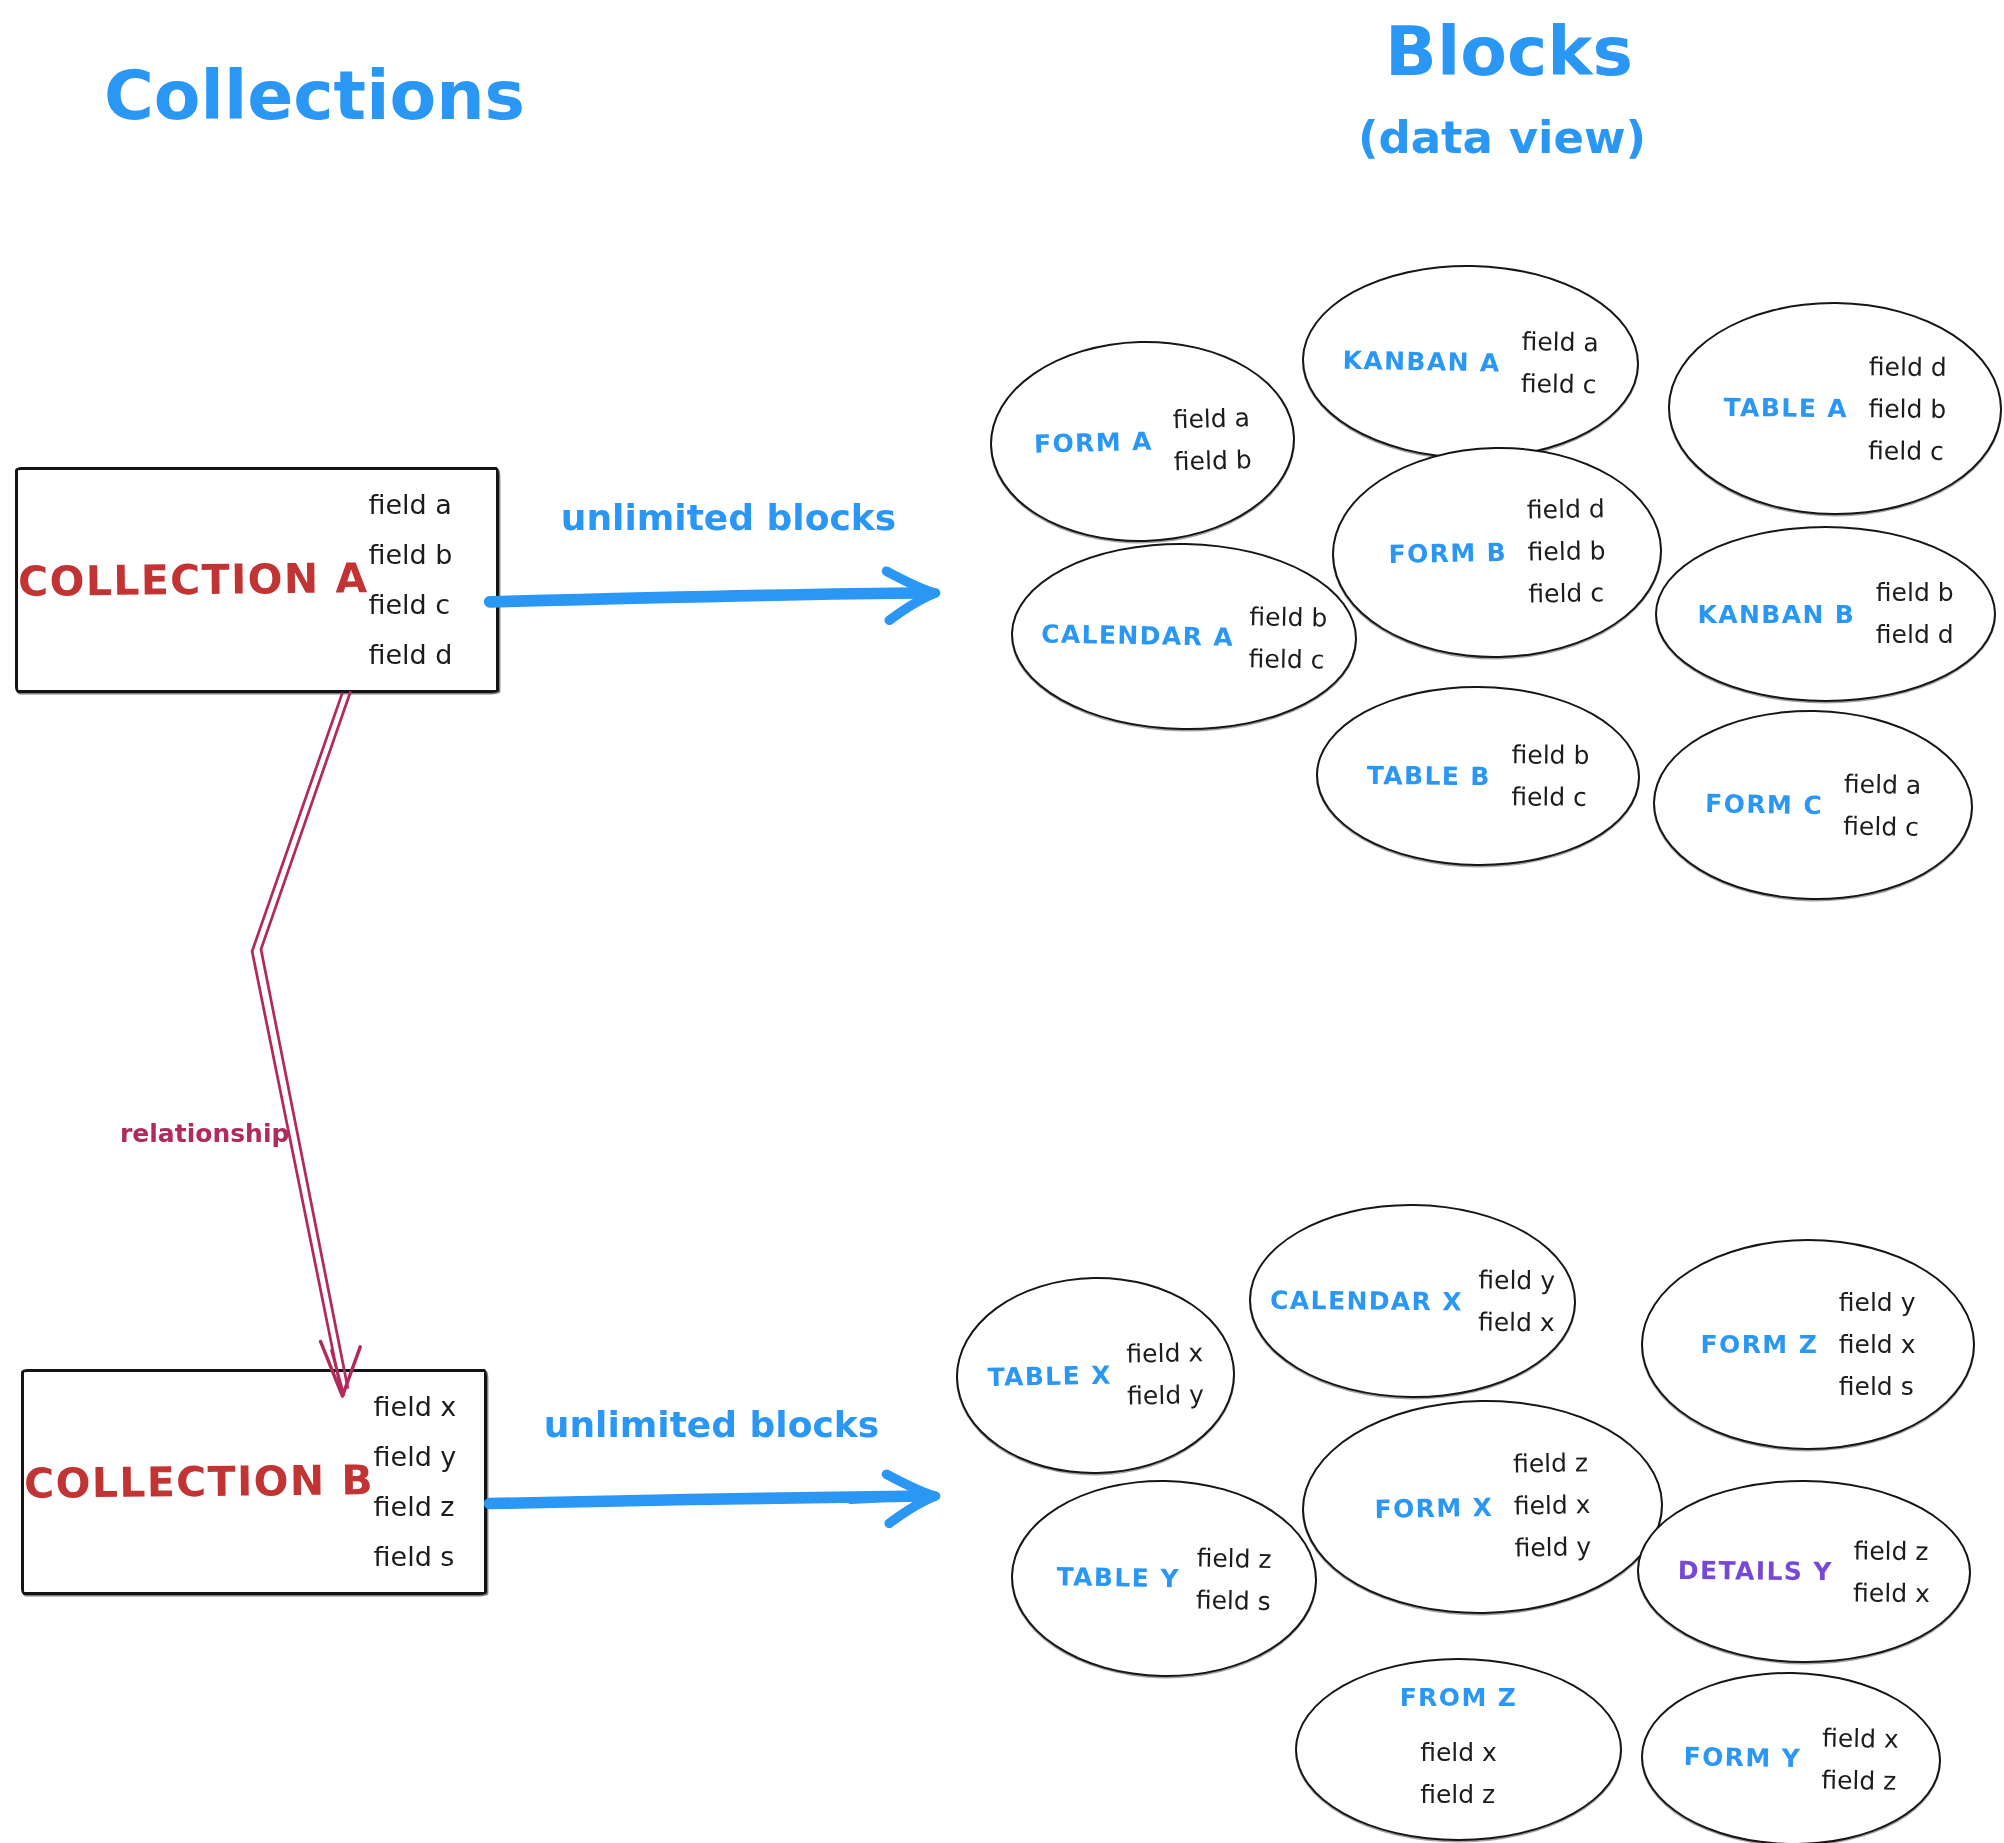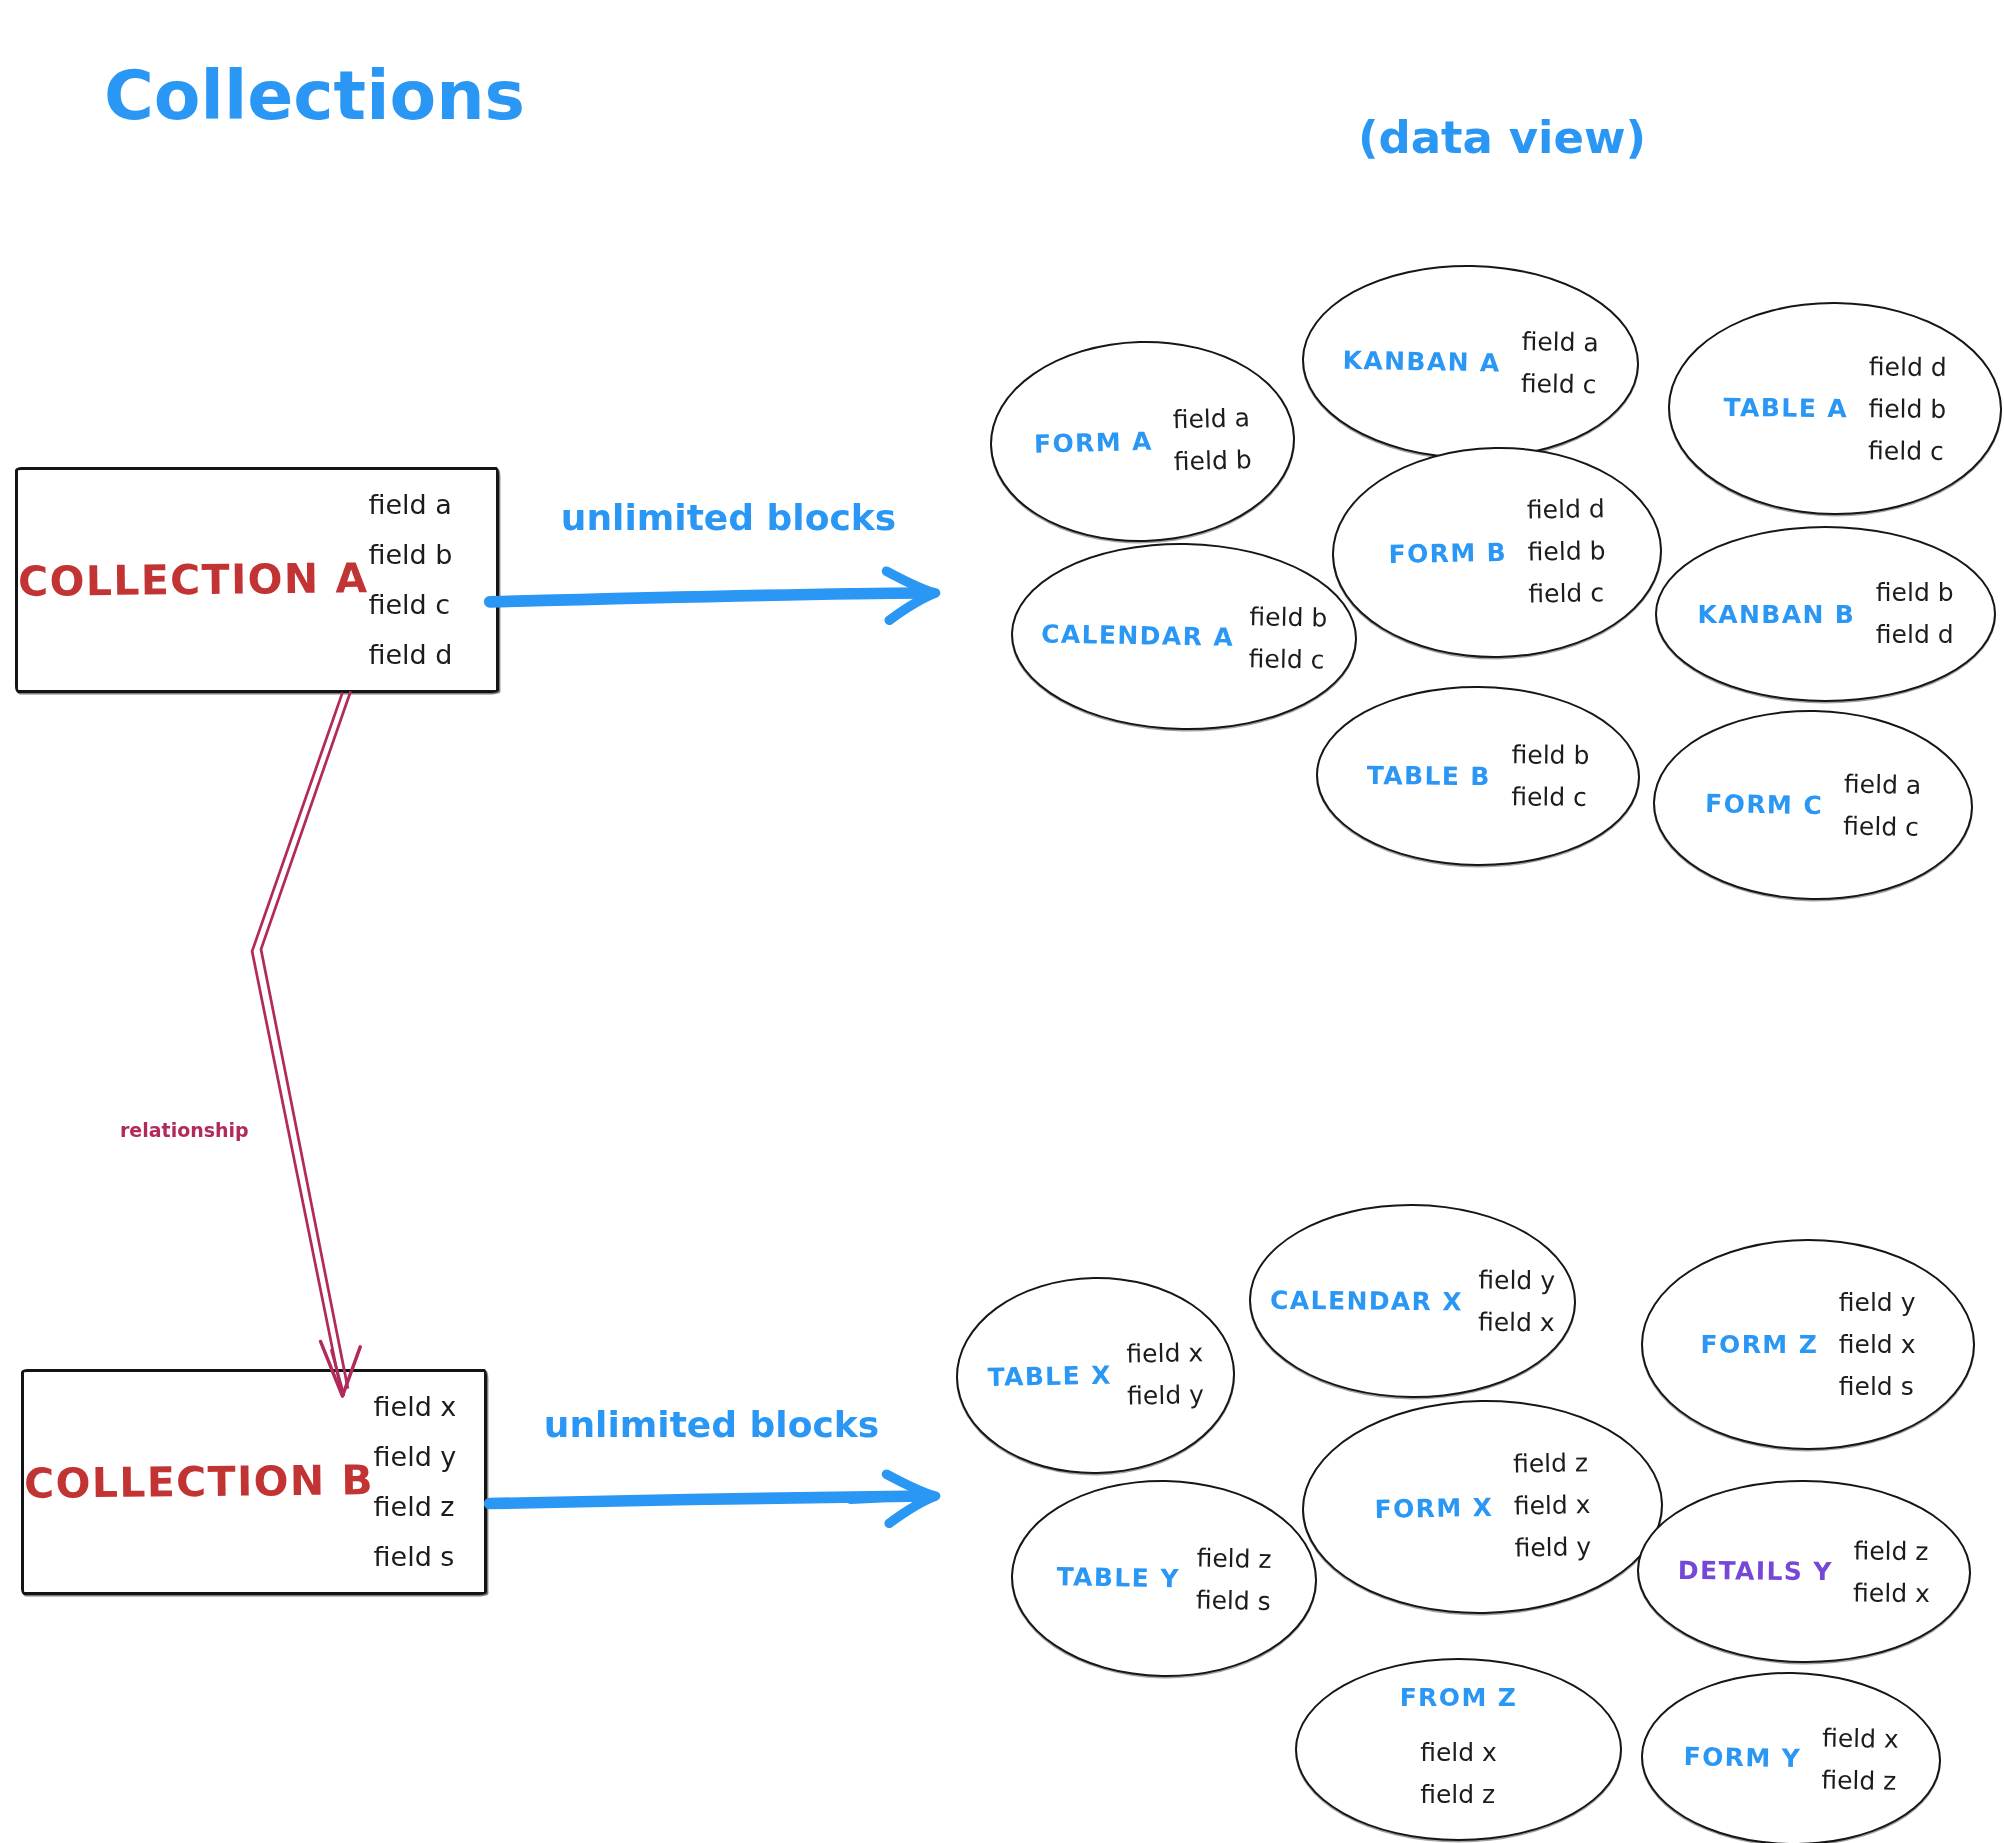--- a/index.html
+++ b/index.html
@@ -42,32 +42,33 @@
   }
   .ell.purple .elabel{color:var(--details-purple);}
   .efields{
     display:flex;flex-direction:column;font-size:25px;line-height:42px;
     color:var(--ink-black);white-space:nowrap;
   }
   .arrow-label{
     font-size:36px;font-weight:600;color:var(--accent-blue);text-align:center;white-space:nowrap;
   }
   .rel-label{
-    font-size:19px;font-weight:600;color:var(--relationship-crimson);white-space:nowrap;
+    font-size:25px;font-weight:600;color:var(--relationship-crimson);white-space:nowrap;
   }
   svg.aw{position:absolute;overflow:visible;}
   .s-blue{stroke:var(--accent-blue);}
   .s-crimson{stroke:var(--relationship-crimson);}
 </style>
 </head>
 <body>
 
 <div id="canvas">
 
   <div class="abs title" style="left:82px;top:12.3px;width:465px;margin-top:44px;">Collections</div>
+  <div class="abs title" style="left:1338px;top:12.3px;width:342px;">Blocks</div>
   <div class="abs subtitle" style="left:1331px;top:111px;width:342px;">(data view)</div>
 
   <div class="cbox" style="left:15px;top:467px;width:478px;height:220px;">
     <div class="cbox-label">COLLECTION A</div>
     <div class="cbox-fields">
       <span>field a</span>
       <span>field b</span>
       <span>field c</span>
       <span>field d</span>
     </div>

